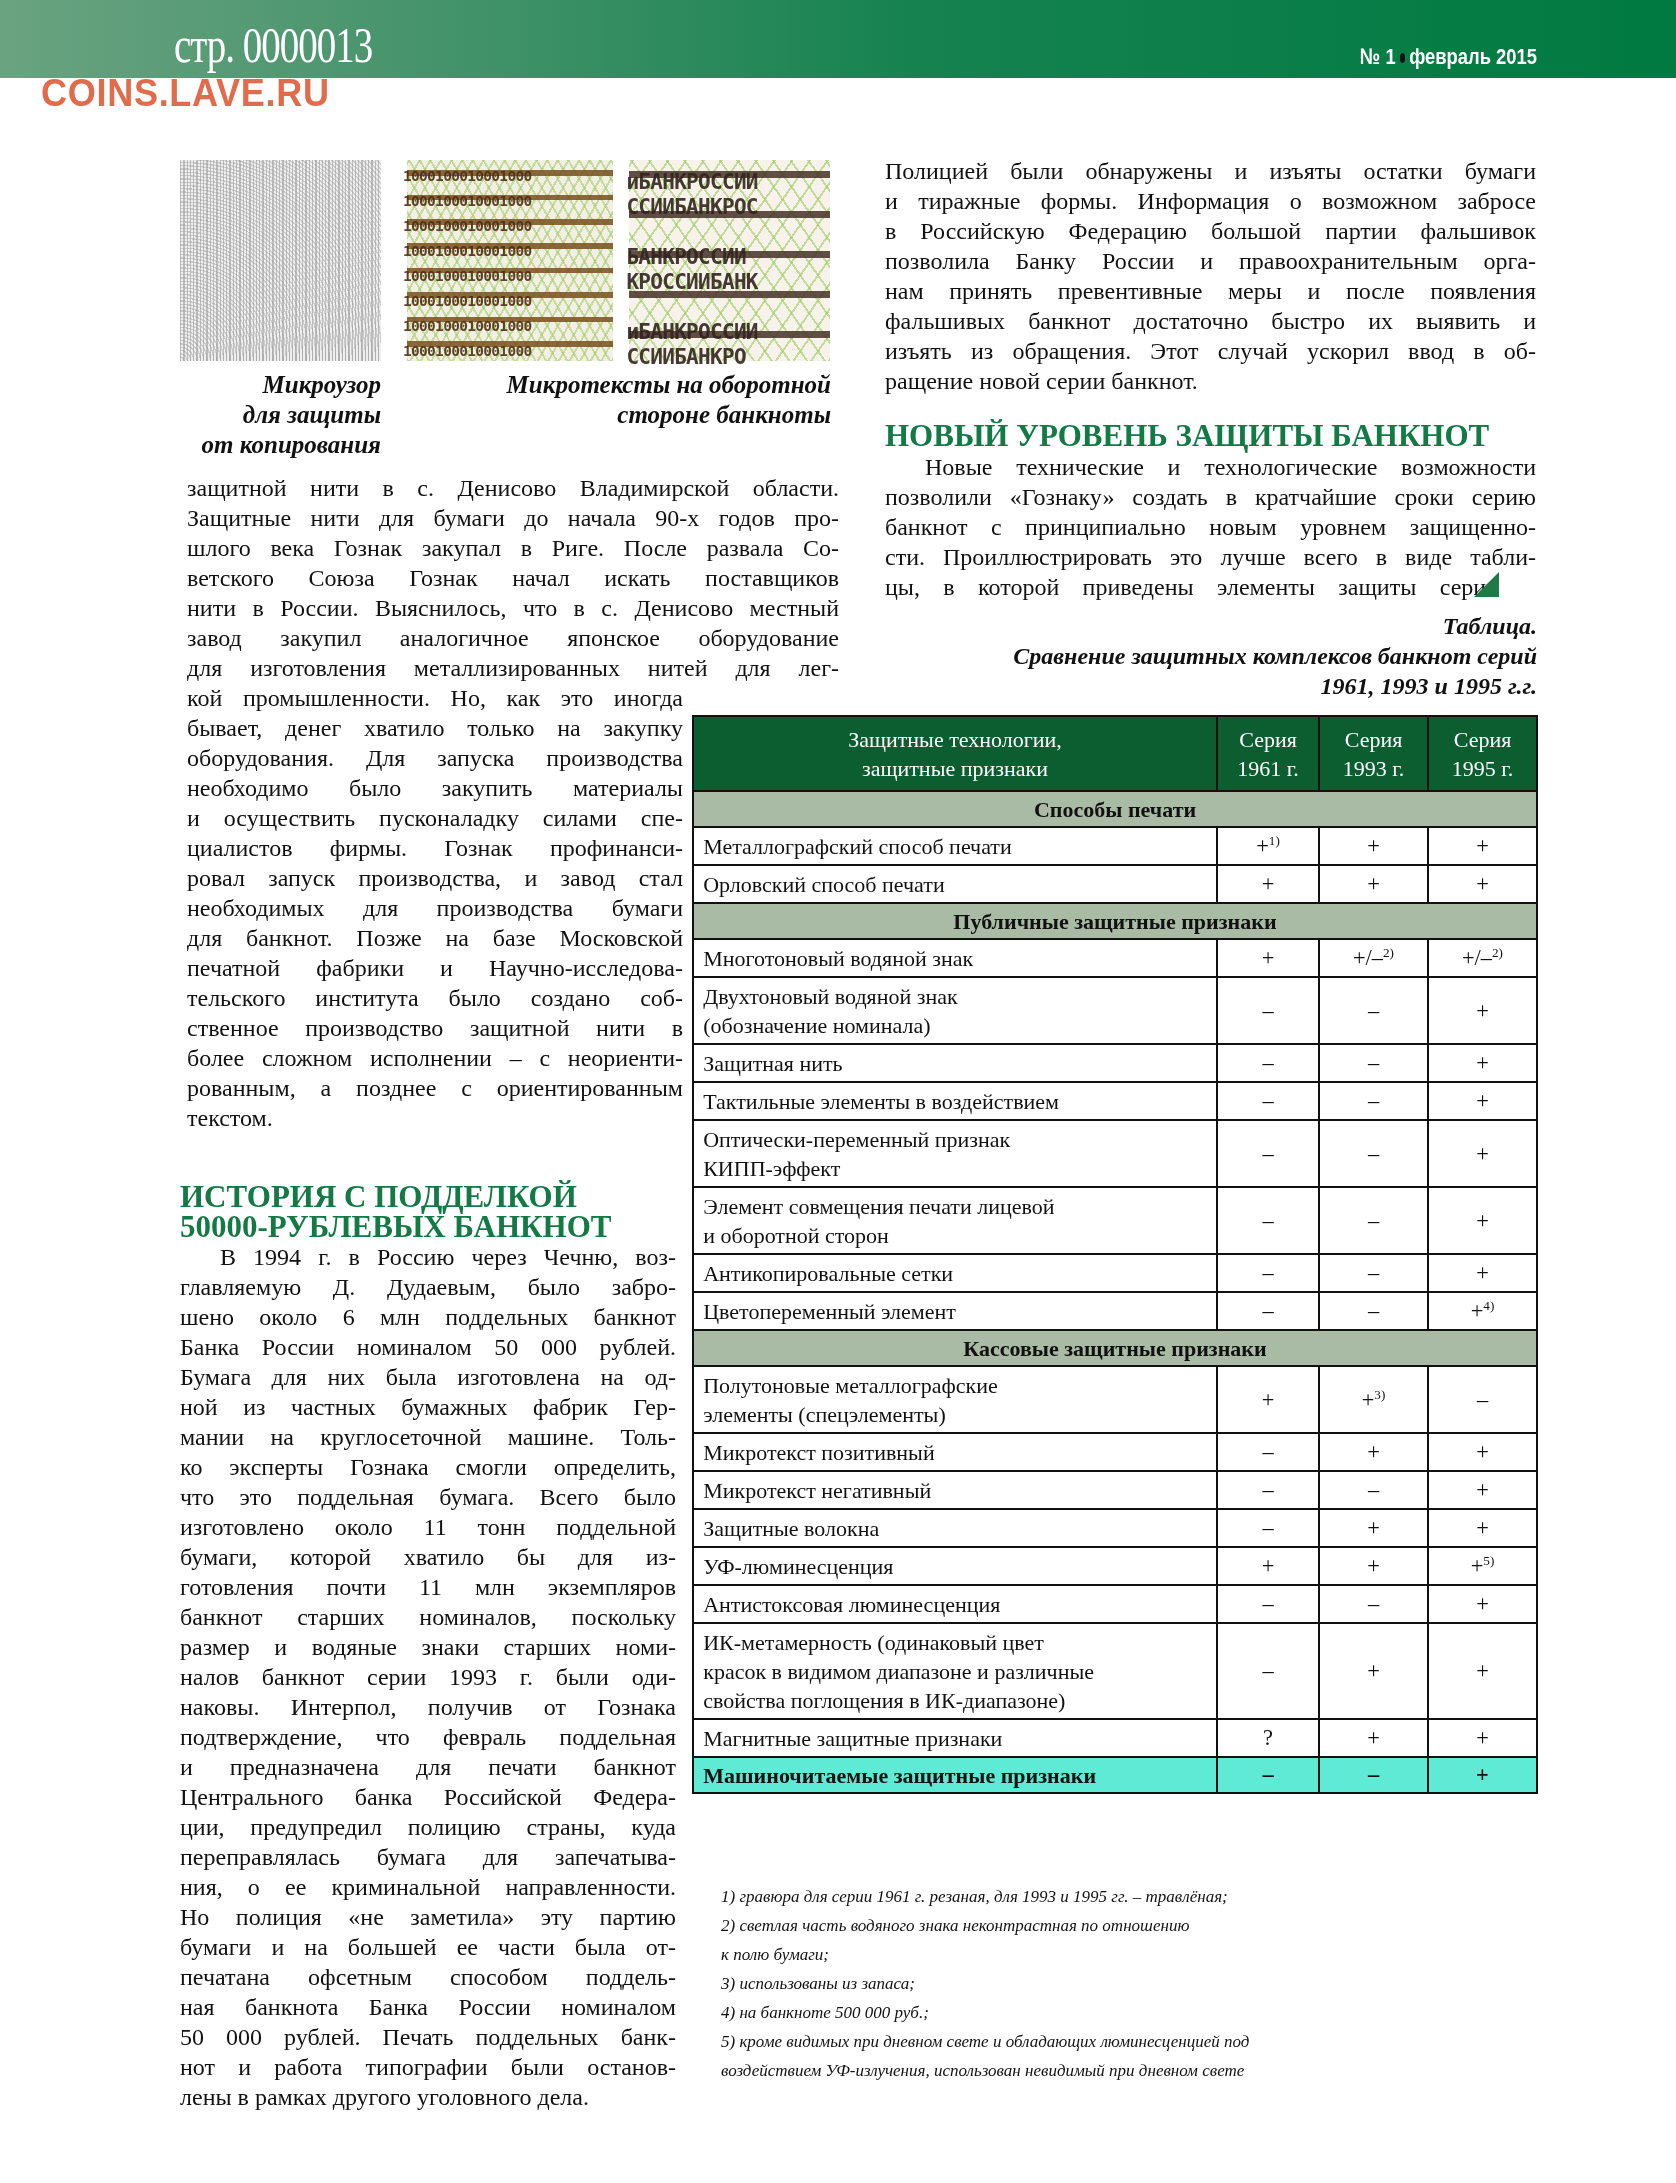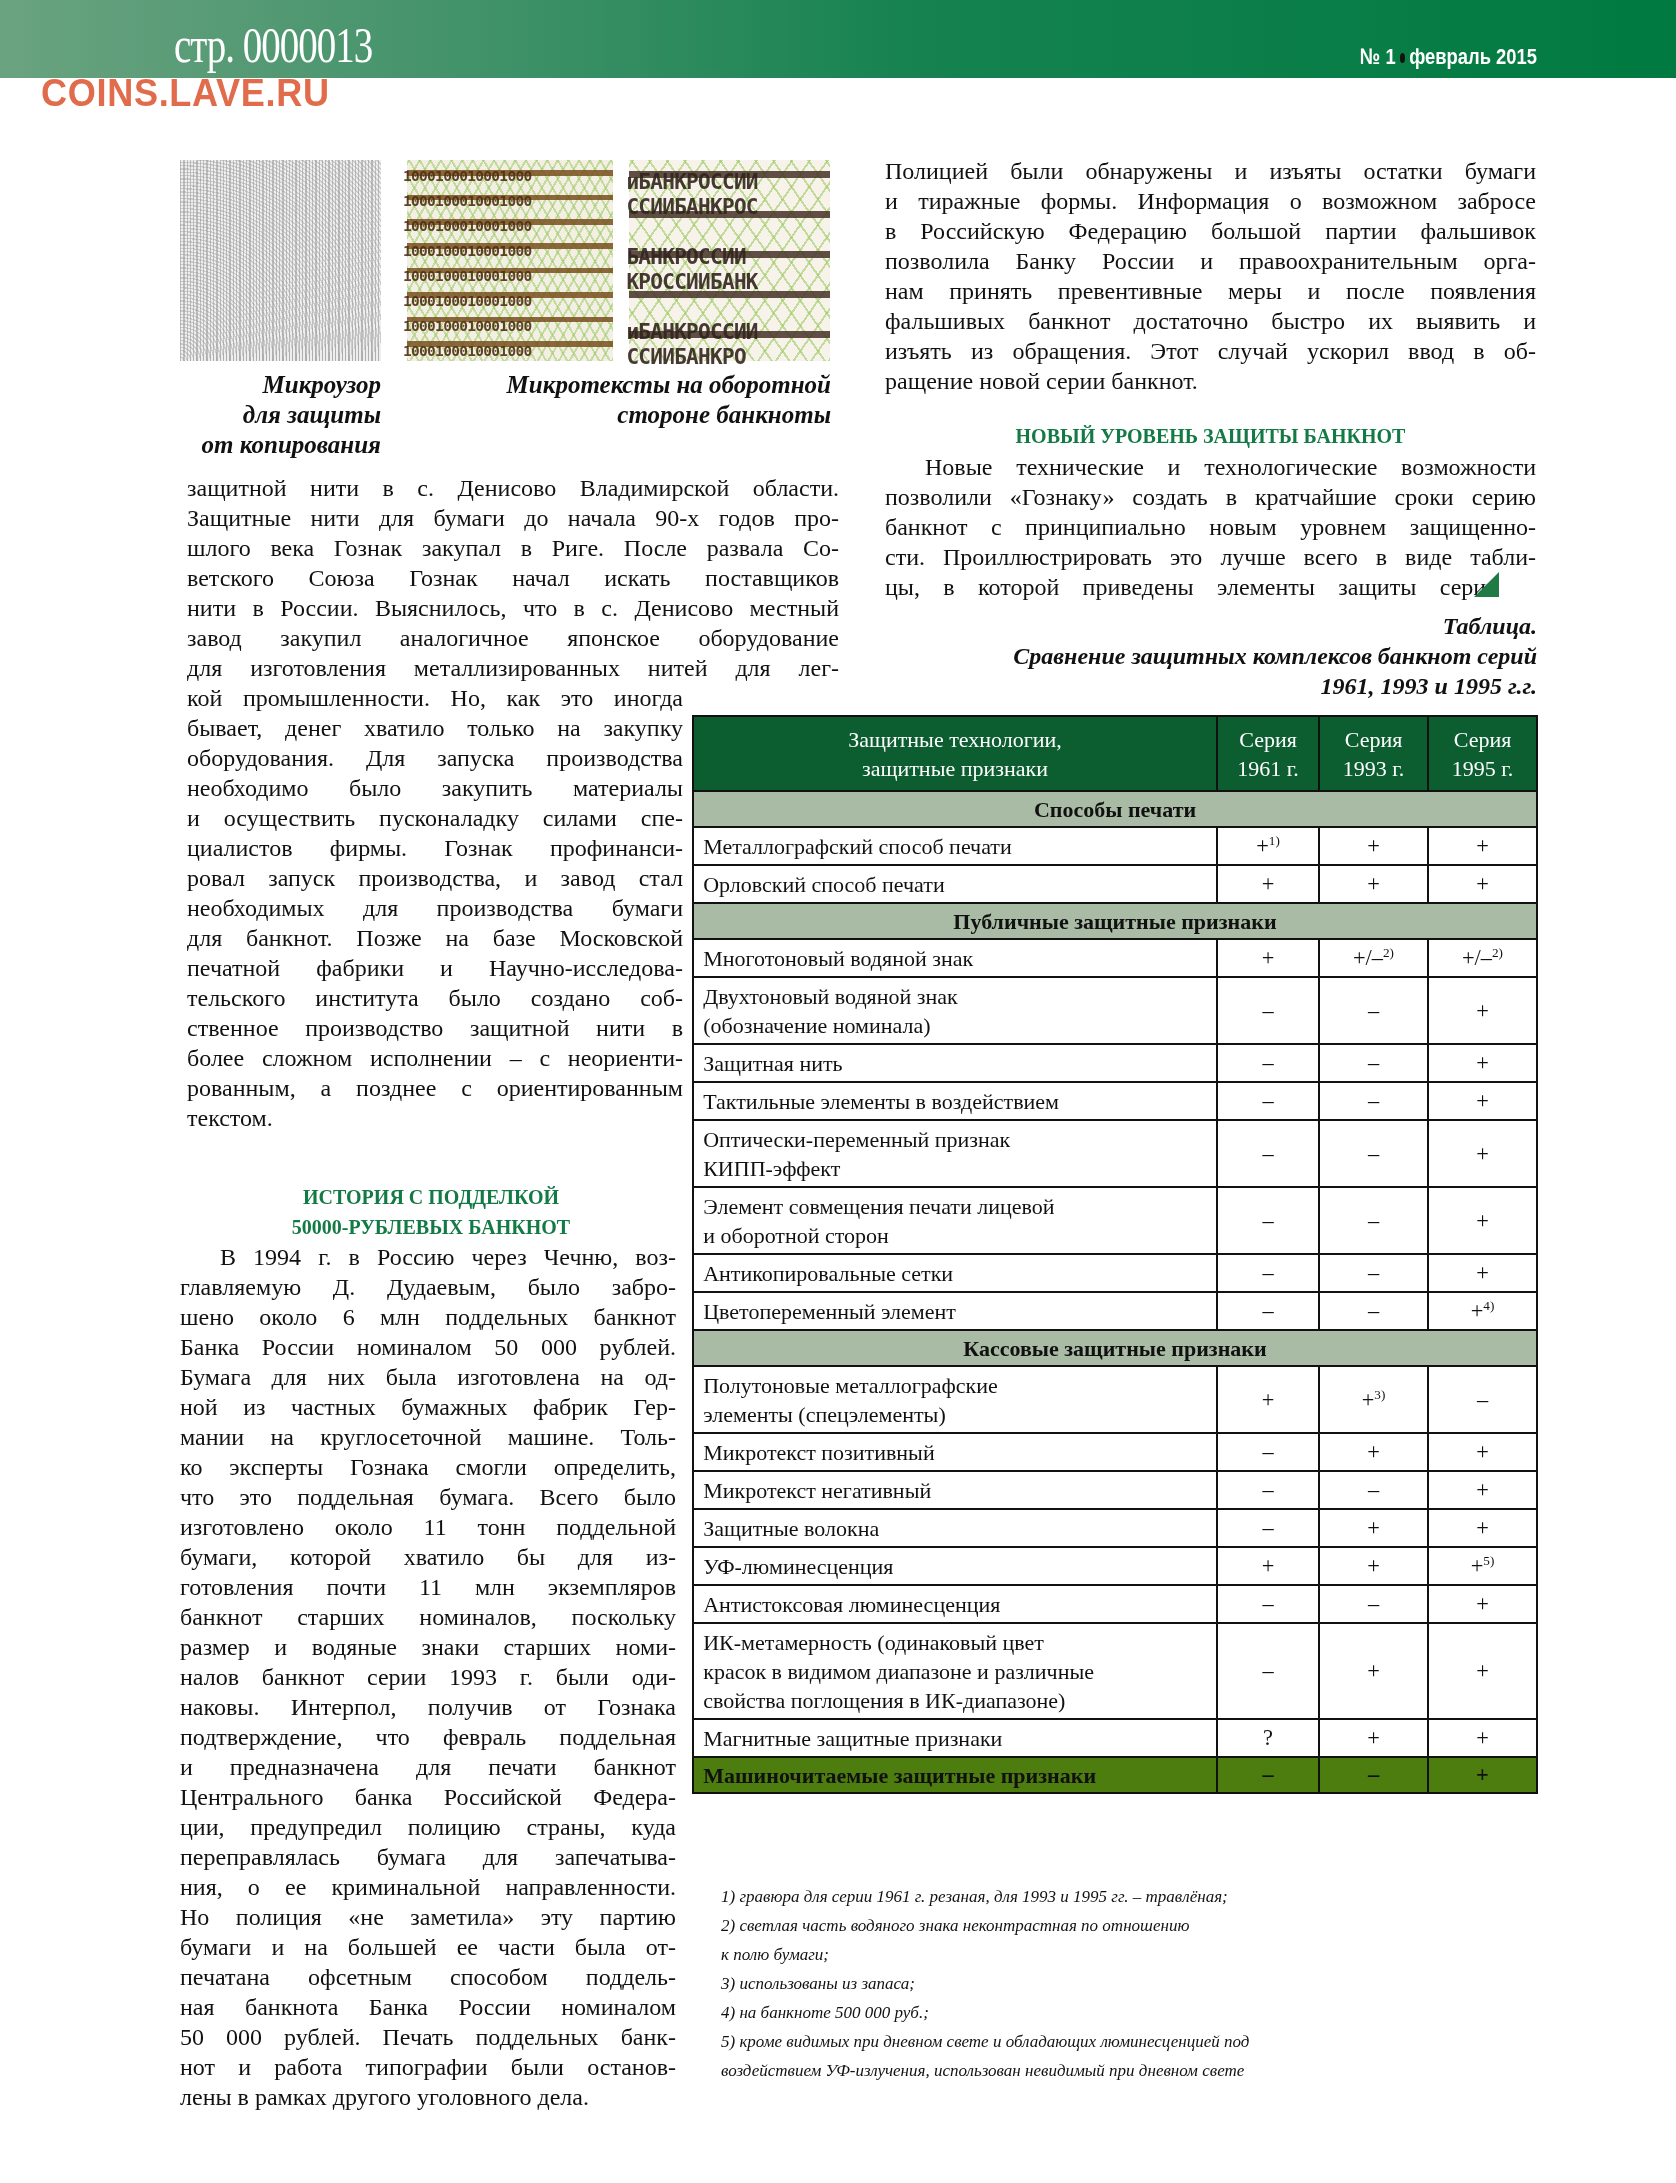--- a/index.html
+++ b/index.html
@@ -47,21 +47,21 @@
   .caption { position:absolute; font-family:"Liberation Serif", serif; font-style:italic;
              font-weight:bold; font-size:25px; line-height:30px; text-align:right; color:#111; }
 
   
   .col { position:absolute; font-family:"Liberation Serif", serif; font-size:24px;
          line-height:30px; text-align:justify; color:#111; }
   .col .line { display:block; text-align:justify; text-align-last:justify; white-space:nowrap; }
   .col .line.last { text-align-last:left; }
 
   .heading { position:absolute; font-family:"Liberation Serif", serif; font-weight:bold;
-             color:#137a45; font-size:20px; line-height:30px; text-align:center; }
+             color:#137a45; font-size:31px; line-height:30px; }
 
   .triangle-mark { position:absolute; left:1474px; top:572px; width:0; height:0;
                    border-left:25px solid transparent; border-bottom:25px solid #1f7a46; }
 
   .table-caption { position:absolute; right:139px; font-family:"Liberation Serif", serif;
                    font-style:italic; font-weight:bold; font-size:24px; line-height:30px;
                    text-align:right; color:#111; }
 
   
   .sec-table { position:absolute; left:692px; top:715px; width:844px;
@@ -70,21 +70,21 @@
   .sec-table td, .sec-table th { border:2.6px solid #111; padding:0 9.2px; }
   .sec-table th { background:#0c5e30; color:#fff; font-weight:normal; line-height:29px;
                   height:73px; text-align:center; }
   .sec-table td.label { text-align:left; line-height:29px; }
   .sec-table td.val { text-align:center; font-size:22.4px; }
   .sec-table tr.section td { background:#a9bba5; text-align:center; font-weight:bold;
                              height:34px; line-height:29px; }
   .sec-table tr.row1 td { height:36px; }
   .sec-table tr.row2 td { height:65px; }
   .sec-table tr.row3 td { height:94px; }
-  .sec-table tr.machine td { background:#4d7c0f; font-weight:bold; height:34px; }
+  .sec-table tr.machine td { background:#5eead4; font-weight:bold; height:34px; }
   .sec-table sup { font-size:13.2px; vertical-align:super; line-height:0; }
 
   .footnotes { position:absolute; left:721px; top:1882px; font-family:"Liberation Serif", serif;
                font-style:italic; font-size:17px; line-height:29px; color:#111; }
   .footnotes div { white-space:nowrap; }
 </style>
 </head>
 <body>
 
 <div class="header">

